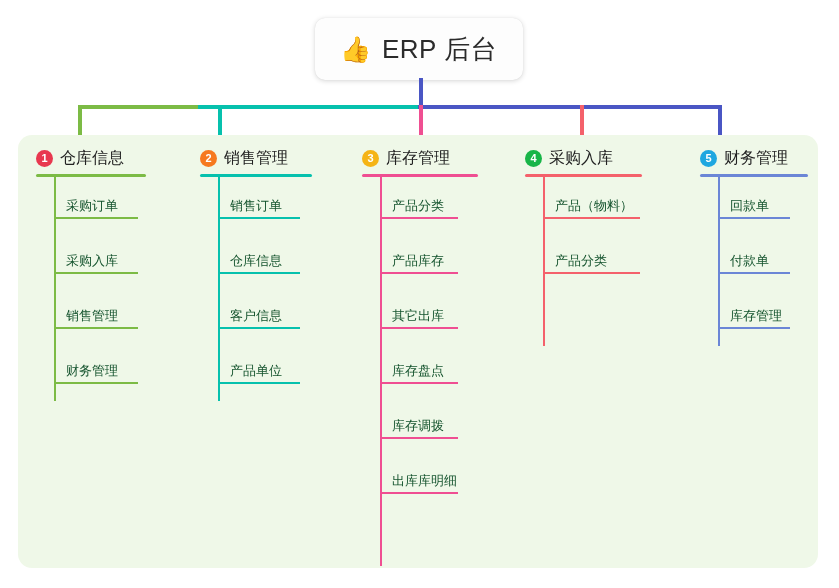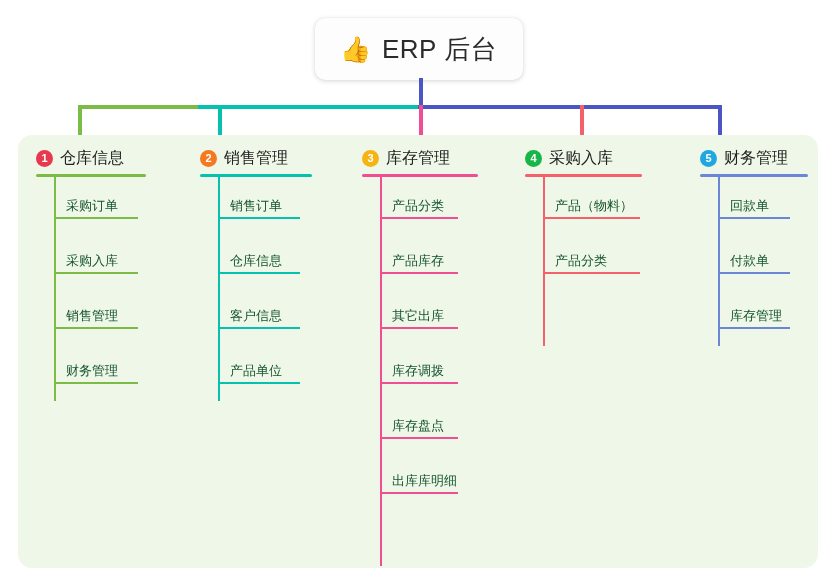--- a/index.html
+++ b/index.html
@@ -190,25 +190,25 @@
         </div>
         <div class="leaf">
           <span class="leaf-label">产品库存</span>
           <div class="leaf-rule" style="width: 78px; background: rgb(239, 79, 146);"></div>
         </div>
         <div class="leaf">
           <span class="leaf-label">其它出库</span>
           <div class="leaf-rule" style="width: 78px; background: rgb(239, 79, 146);"></div>
         </div>
         <div class="leaf">
+          <span class="leaf-label">库存盘点</span>
+          <div class="leaf-rule" style="width: 78px; background: rgb(239, 79, 146);"></div>
+        </div>
+        <div class="leaf">
           <span class="leaf-label">库存调拨</span>
-          <div class="leaf-rule" style="width: 78px; background: rgb(239, 79, 146);"></div>
-        </div>
-        <div class="leaf">
-          <span class="leaf-label">库存盘点</span>
           <div class="leaf-rule" style="width: 78px; background: rgb(239, 79, 146);"></div>
         </div>
         <div class="leaf">
           <span class="leaf-label">出库库明细</span>
           <div class="leaf-rule" style="width: 78px; background: rgb(239, 79, 146);"></div>
         </div>
       </div>
       <div class="branch" style="left: 507px;">
         <div class="branch-head">
           <span class="badge" style="background: rgb(24, 181, 72);">4</span>

